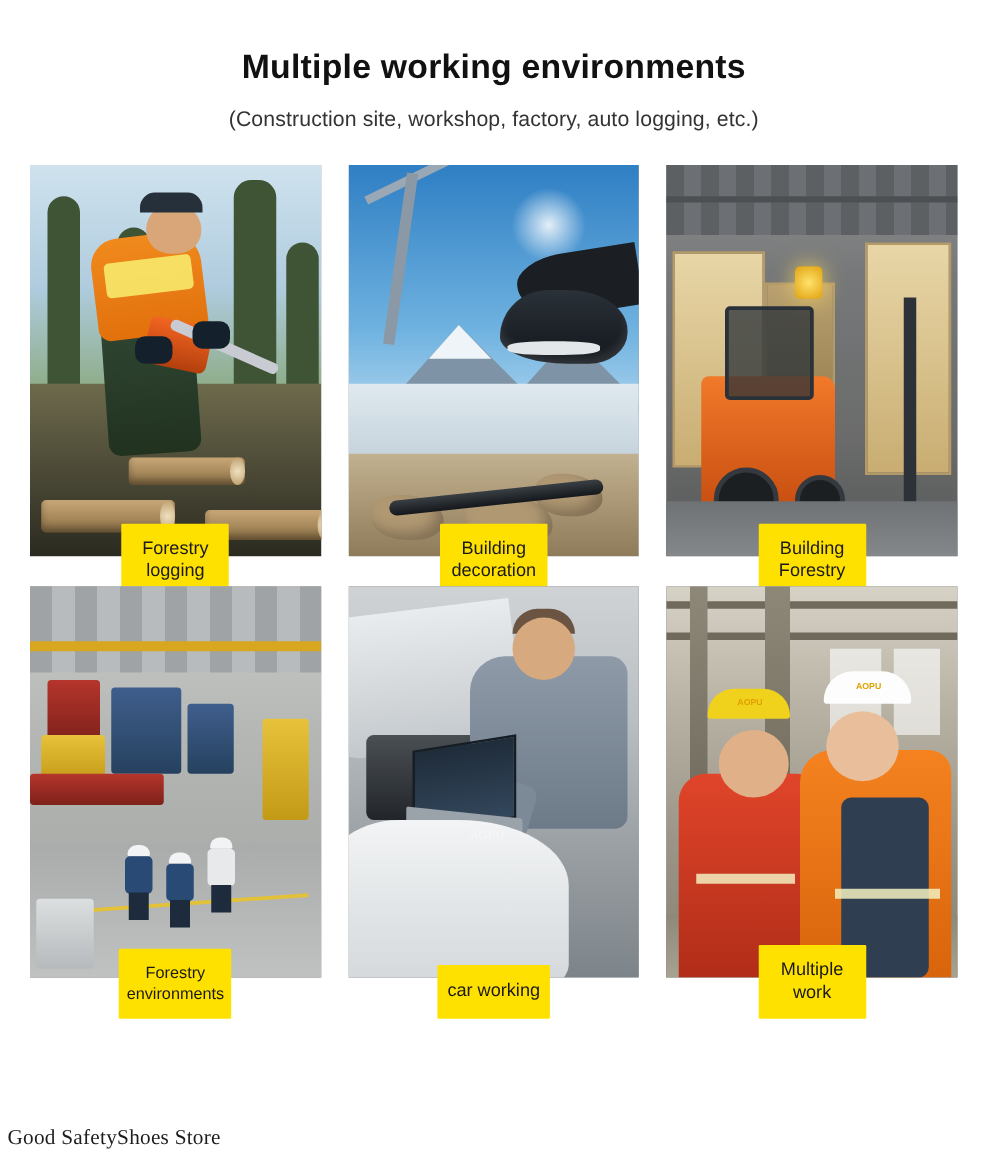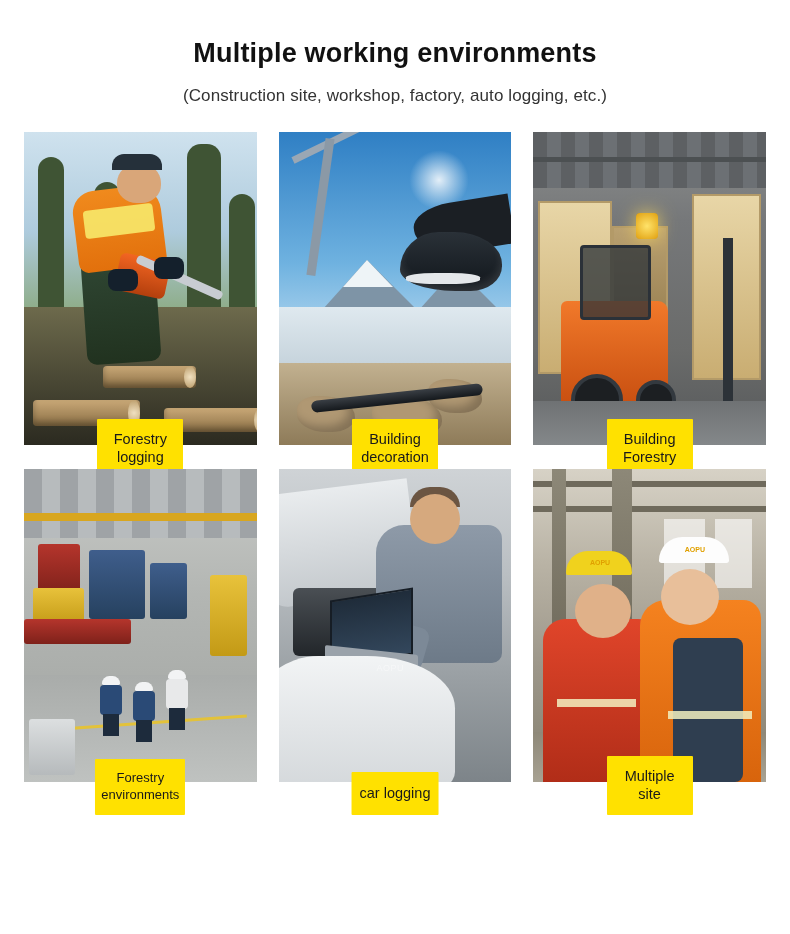--- a/index.html
+++ b/index.html
@@ -351,21 +351,21 @@
           <div class="layer mech-hair"></div>
           <div class="layer mech-head"></div>
           <div class="layer mech-arm"></div>
           <div class="layer laptop-screen"></div>
           <div class="layer laptop-base"></div>
           <div class="layer car-front"></div>
           <div class="wm" style="left:42%;top:62%;">AOPU</div>
         </div>
       </div>
       <div class="badge">
-        <div>car logging</div>
+        <div>car working</div>
       </div>
     </div>
 
     <div class="cell">
       <div class="photo">
         <div class="scene">
           <div class="layer factory-bg"></div>
           <div class="layer fac-truss"></div>
           <div class="layer fac-truss" style="top:12%;"></div>
           <div class="layer fac-column" style="left:34%;"></div>
@@ -383,19 +383,20 @@
           <div class="layer worker-b-shirt"></div>
           <div class="vest-strip" style="right:6%;bottom:20%;width:36%;height:8px;"></div>
           <div class="layer worker-b-head"></div>
           <div class="layer worker-b-hat">
               <span class="hat-logo" style="left:26px;top:9px;">AOPU</span>
             </div>
         </div>
       </div>
       <div class="badge two-line">
         <div>Multiple</div>
-        <div>site</div>
+        <div>work</div>
       </div>
     </div>
 
   </div>
 
+  <div class="store-name">Good SafetyShoes Store</div>
 </div>
 
 </body></html>

